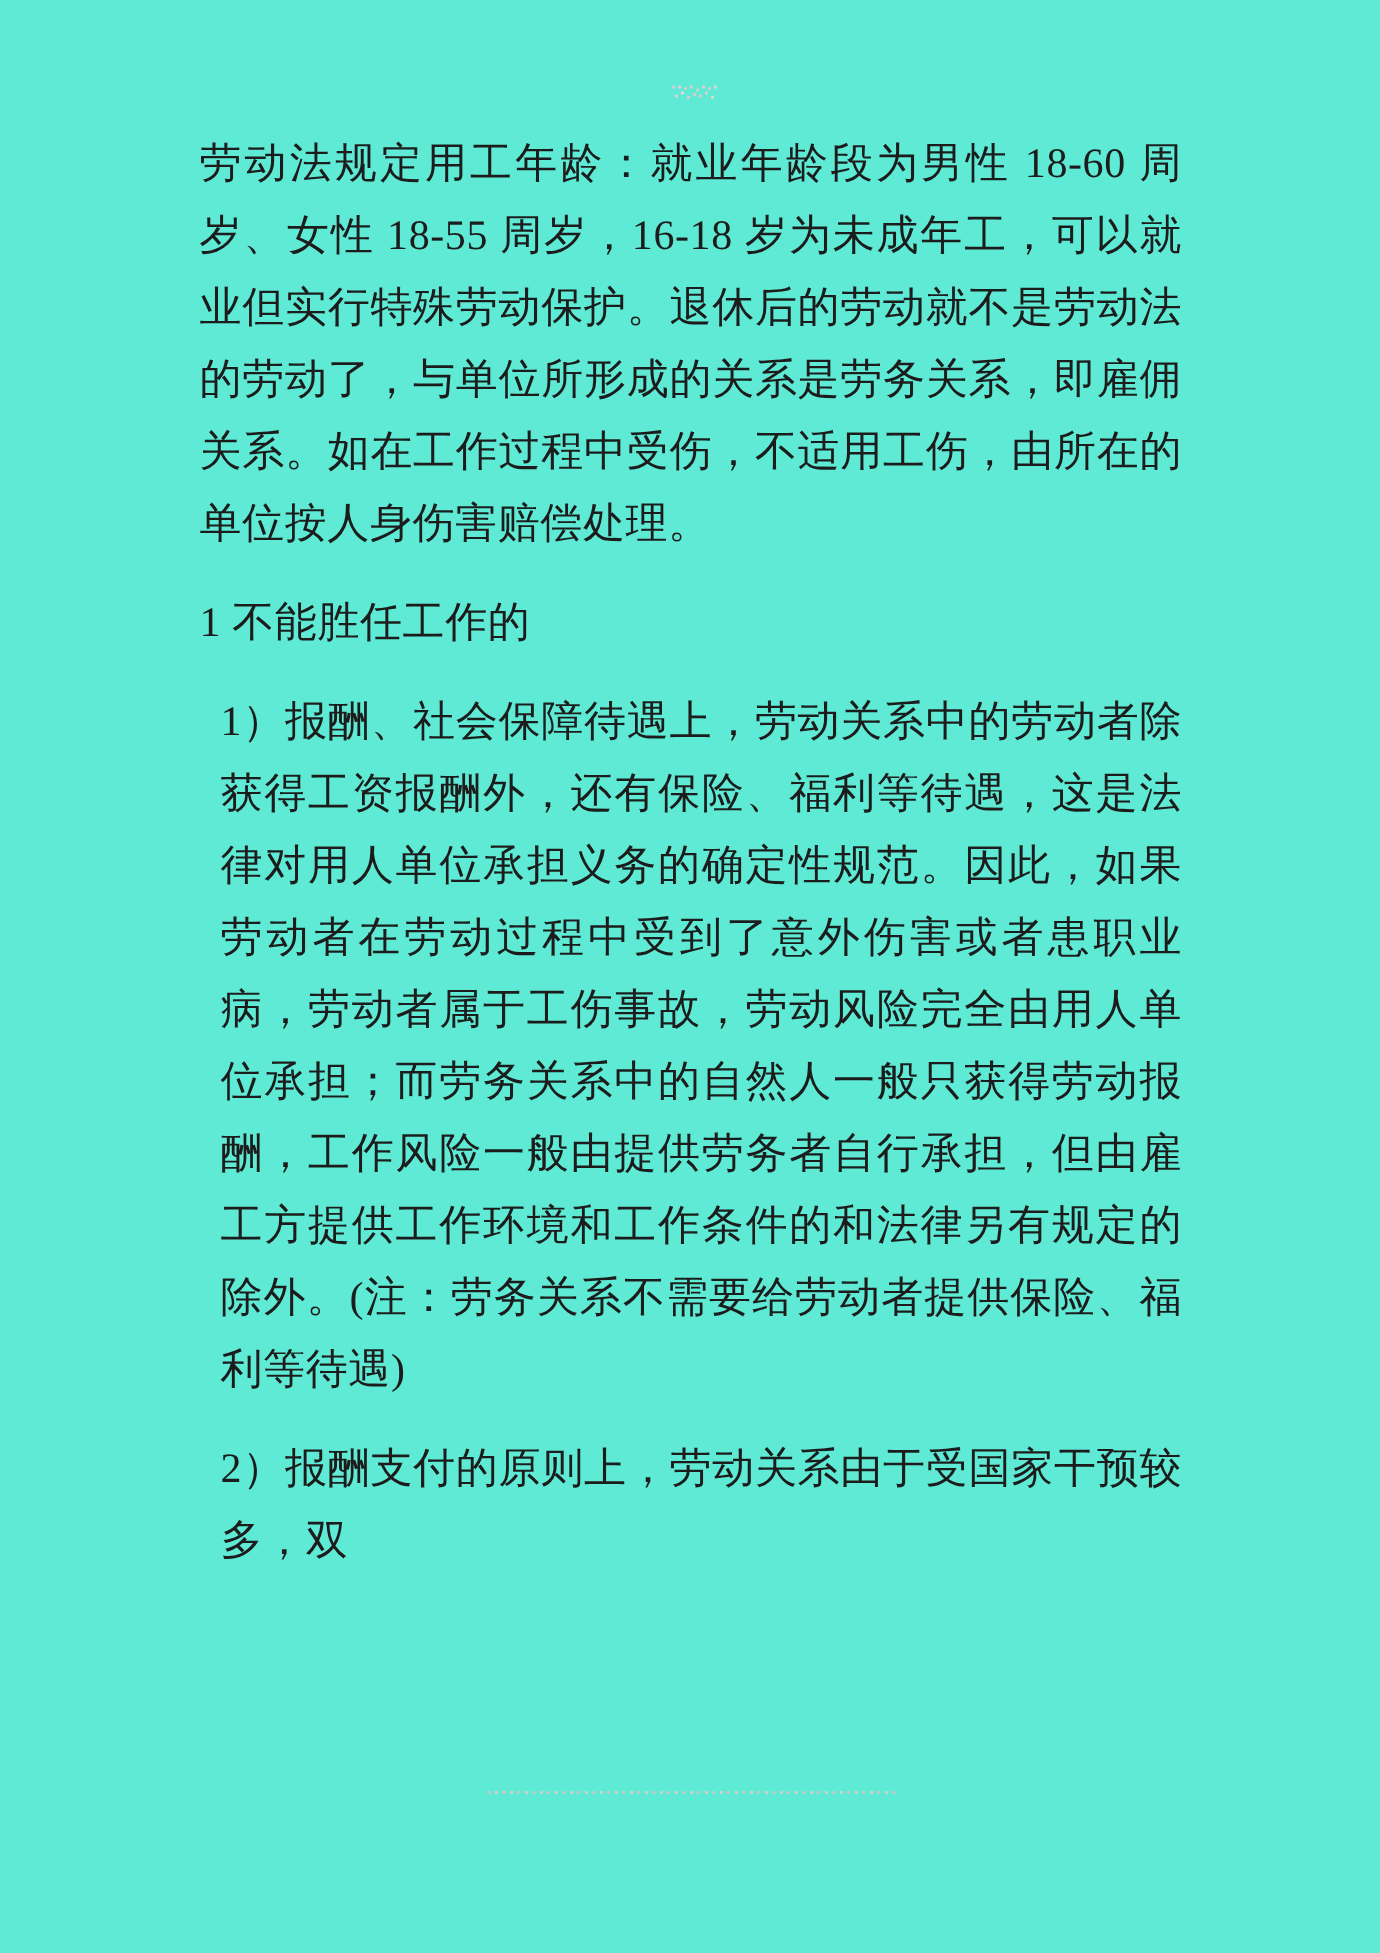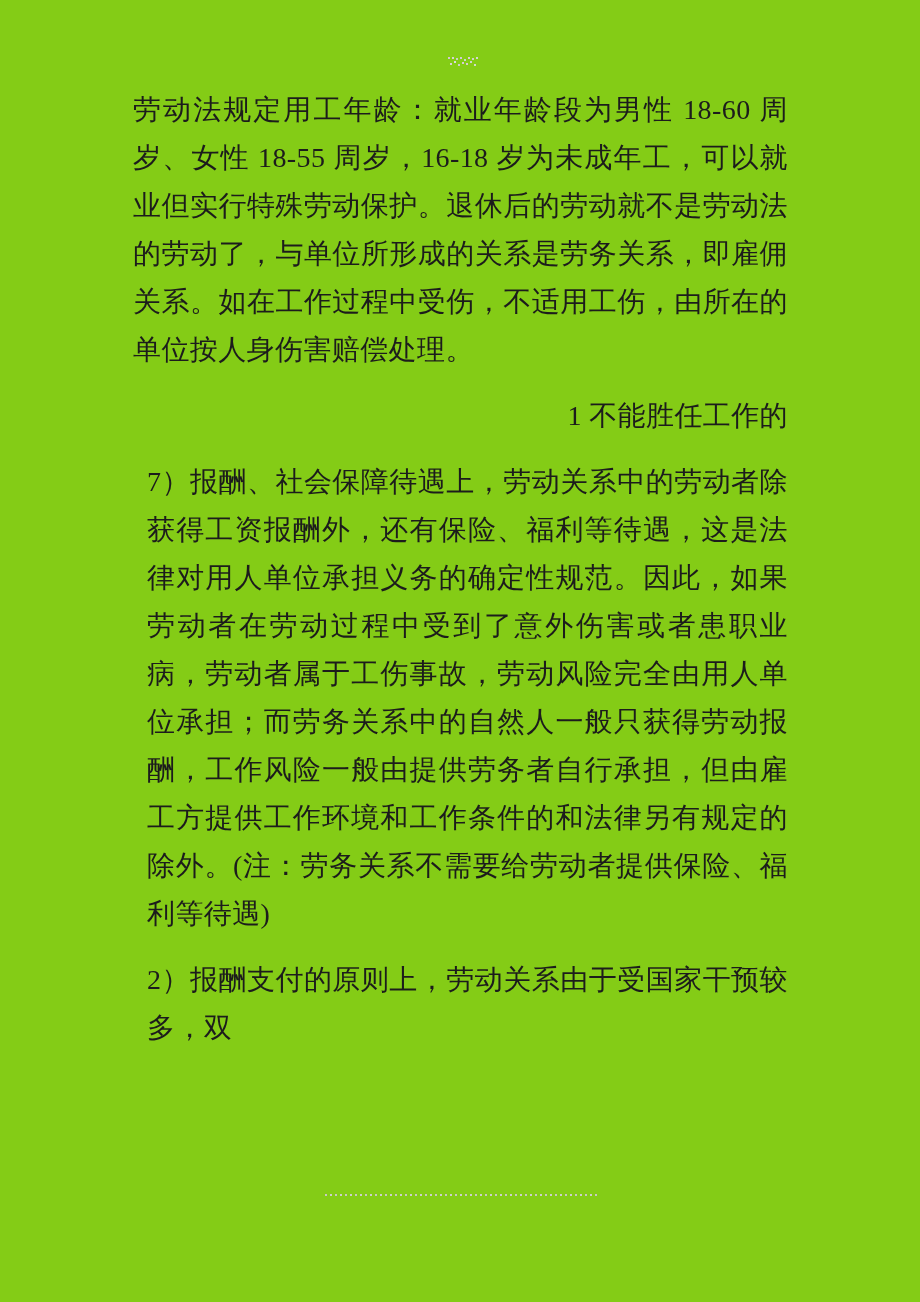--- a/index.html
+++ b/index.html
@@ -11,21 +11,21 @@
     height: 1302px;
     background: #ffffff;
     position: relative;
     overflow: hidden;
     font-family: "Liberation Serif", "DejaVu Serif", serif;
     color: #1c1c1c;
   }
   .page {
     position: absolute;
     inset: 0;
-    background: #84cc16;
+    background: #5eead4;
   }
   .content {
     position: absolute;
     left: 133px;
     top: 86px;
     width: 655px;
   }
   .para {
     margin: 0 0 18px 0;
     font-size: 28px;
@@ -33,21 +33,21 @@
     text-align: justify;
     text-justify: inter-ideograph;
     letter-spacing: 0.4px;
     word-break: break-all;
   }
   .heading {
     margin: 0 0 18px 0;
     font-size: 28px;
     line-height: 48px;
     font-weight: normal;
-    text-align: right;
+    text-align: left;
     letter-spacing: 0.4px;
   }
   .list-item {
     padding-left: 14px;
   }
   .list-item.last {
     margin-bottom: 0;
   }
   
   .watermark {
@@ -85,21 +85,21 @@
 
   <div class="watermark"></div>
 
   <div class="content">
 
     <p class="para">劳动法规定用工年龄：就业年龄段为男性 18-60 周岁、女性 18-55 周岁，16-18 岁为未成年工，可以就业但实行特殊劳动保护。退休后的劳动就不是劳动法的劳动了，与单位所形成的关系是劳务关系，即雇佣关系。如在工作过程中受伤，不适用工伤，由所在的单位按人身伤害赔偿处理。</p>
 
     <h2 class="heading">1 不能胜任工作的</h2>
 
 
-    <p class="para list-item">7）报酬、社会保障待遇上，劳动关系中的劳动者除获得工资报酬外，还有保险、福利等待遇，这是法律对用人单位承担义务的确定性规范。因此，如果劳动者在劳动过程中受到了意外伤害或者患职业病，劳动者属于工伤事故，劳动风险完全由用人单位承担；而劳务关系中的自然人一般只获得劳动报酬，工作风险一般由提供劳务者自行承担，但由雇工方提供工作环境和工作条件的和法律另有规定的除外。(注：劳务关系不需要给劳动者提供保险、福利等待遇)</p>
+    <p class="para list-item">1）报酬、社会保障待遇上，劳动关系中的劳动者除获得工资报酬外，还有保险、福利等待遇，这是法律对用人单位承担义务的确定性规范。因此，如果劳动者在劳动过程中受到了意外伤害或者患职业病，劳动者属于工伤事故，劳动风险完全由用人单位承担；而劳务关系中的自然人一般只获得劳动报酬，工作风险一般由提供劳务者自行承担，但由雇工方提供工作环境和工作条件的和法律另有规定的除外。(注：劳务关系不需要给劳动者提供保险、福利等待遇)</p>
 
     <p class="para list-item last">2）报酬支付的原则上，劳动关系由于受国家干预较多，双</p>
 
   </div>
 
   <div class="separator"></div>
 
 </div>
 
 </body></html>

